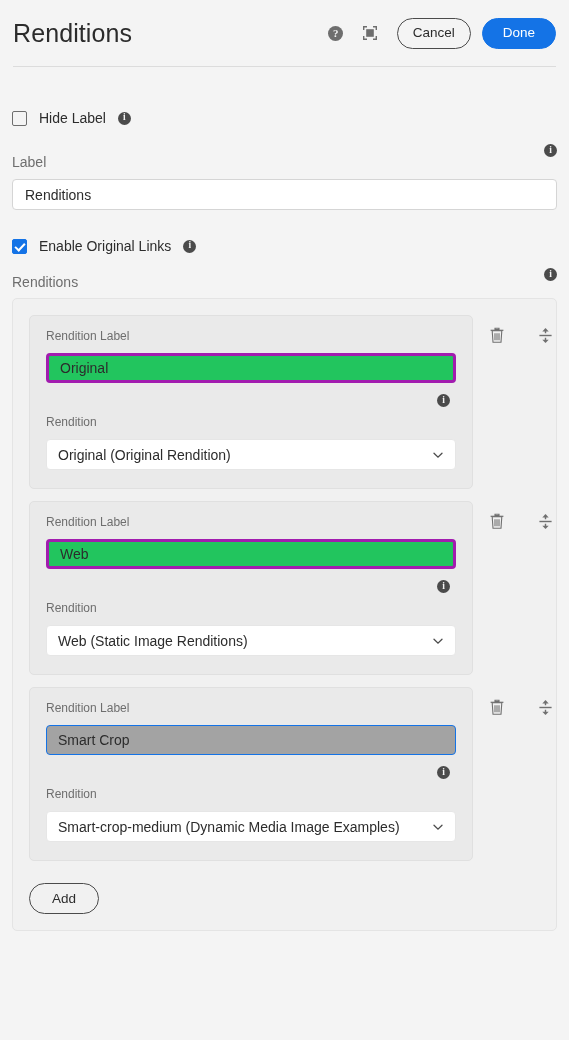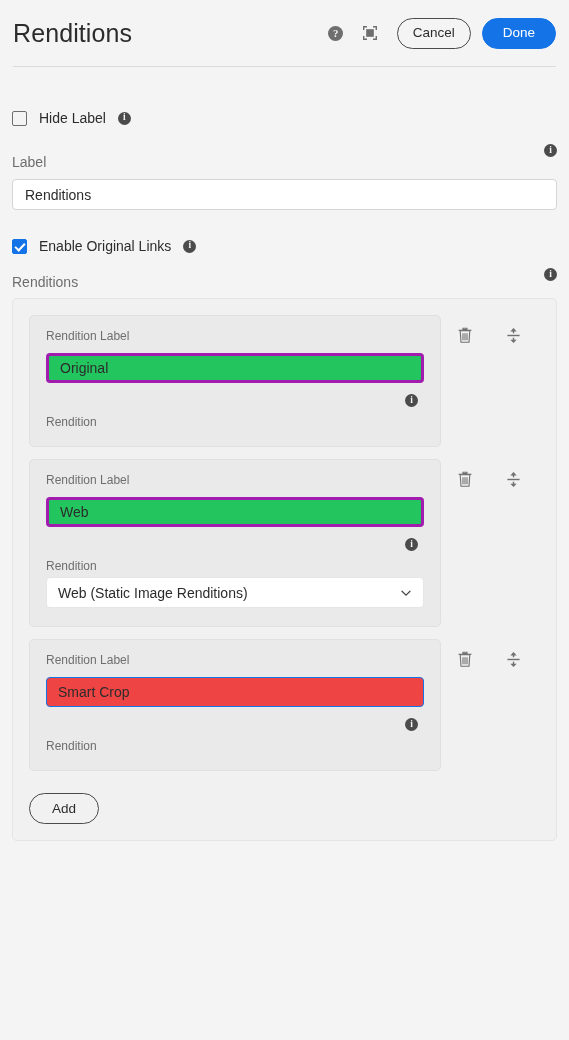--- a/index.html
+++ b/index.html
@@ -178,21 +178,21 @@
     background: #F1F1F1;
     padding: 16px;
   }
 
   .rendition-card {
     background: #EAEAEA;
     border: 1px solid #E0E0E0;
     border-radius: 5px;
     padding: 14px 16px 18px 16px;
     position: relative;
-    width: 412px;
+    width: 444px;
   }
 
   .card-tools {
     position: absolute;
     top: 8px;
     right: -84px;
     display: flex;
     align-items: center;
     gap: 26px;
   }
@@ -220,21 +220,21 @@
     border-radius: 4px;
     background: #22c55e;
     border: 3px solid #a21caf;
     font-size: 14px;
     color: #2C2C2C;
     padding: 0 11px;
     font-family: "Liberation Sans", sans-serif;
     outline: none;
   }
   .label-input.focused {
-    background: #ef4444;
+    background: #a3a3a3;
     border: 1.5px solid #1473E6;
   }
 
   .select-row { position: relative; }
   .select-info {
     position: absolute;
     right: 6px;
     top: -22px;
   }
   .select-box {
@@ -347,20 +347,26 @@
           </svg>
         </button>
       </div>
 
       <span class="card-field-label">Rendition Label</span>
       <input class="label-input" style="margin-top: 11px;" value="Original">
 
       <div class="select-row" style="margin-top:33px;">
         <span class="info-icon select-info">i</span>
         <span class="card-field-label">Rendition</span>
+        <div class="select-box" style="margin-top:11px;">
+          <span class="select-value">Original (Original Rendition)</span>
+          <svg class="chevron" viewBox="0 0 12 12">
+            <path d="M2 4.2 L6 8.2 L10 4.2" stroke="#4B4B4B" stroke-width="1.3" fill="none" stroke-linecap="round"></path>
+          </svg>
+        </div>
       </div>
     </div>
 
     
     <div class="rendition-card" style="margin-top:12px;">
       <div class="card-tools">
         <button class="tool-btn">
           <svg class="trash-icon" viewBox="0 0 16 17">
             <path d="M6 1.2h4v1.3H6z" fill="none" stroke="#707070" stroke-width="1.1"></path>
             <path d="M1.6 3.3h12.8" stroke="#707070" stroke-width="1.2" fill="none"></path>
@@ -378,21 +384,21 @@
           </svg>
         </button>
       </div>
 
       <span class="card-field-label">Rendition Label</span>
       <input class="label-input" style="margin-top: 11px;" value="Web">
 
       <div class="select-row" style="margin-top:33px;">
         <span class="info-icon select-info">i</span>
         <span class="card-field-label">Rendition</span>
-        <div class="select-box" style="margin-top:5px;gap:34px;">
+        <div class="select-box" style="margin-top:11px;gap:34px;">
           <span class="select-value">Web (Static Image Renditions)</span>
           <svg class="chevron" viewBox="0 0 12 12">
             <path d="M2 4.2 L6 8.2 L10 4.2" stroke="#4B4B4B" stroke-width="1.3" fill="none" stroke-linecap="round"></path>
           </svg>
         </div>
       </div>
     </div>
 
     
     <div class="rendition-card" style="margin-top:12px;">
@@ -415,19 +421,25 @@
           </svg>
         </button>
       </div>
 
       <span class="card-field-label">Rendition Label</span>
       <input class="label-input focused" style="margin-top: 11px;" autofocus="" value="Smart Crop">
 
       <div class="select-row" style="margin-top:33px;">
         <span class="info-icon select-info">i</span>
         <span class="card-field-label">Rendition</span>
+        <div class="select-box" style="margin-top:11px;">
+          <span class="select-value">Smart-crop-medium (Dynamic Media Image Examples)</span>
+          <svg class="chevron" viewBox="0 0 12 12">
+            <path d="M2 4.2 L6 8.2 L10 4.2" stroke="#4B4B4B" stroke-width="1.3" fill="none" stroke-linecap="round"></path>
+          </svg>
+        </div>
       </div>
     </div>
 
     
     <button class="btn-add" style="margin-top:22px;">Add</button>
   </div>
 </div>
 
 </body></html>

